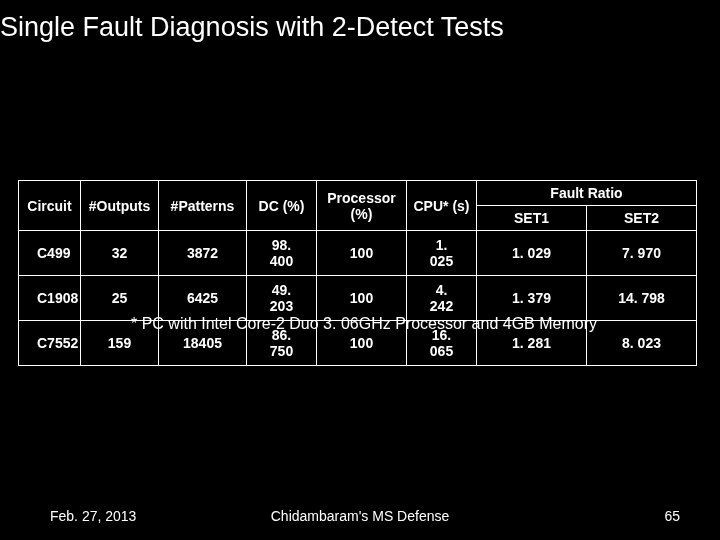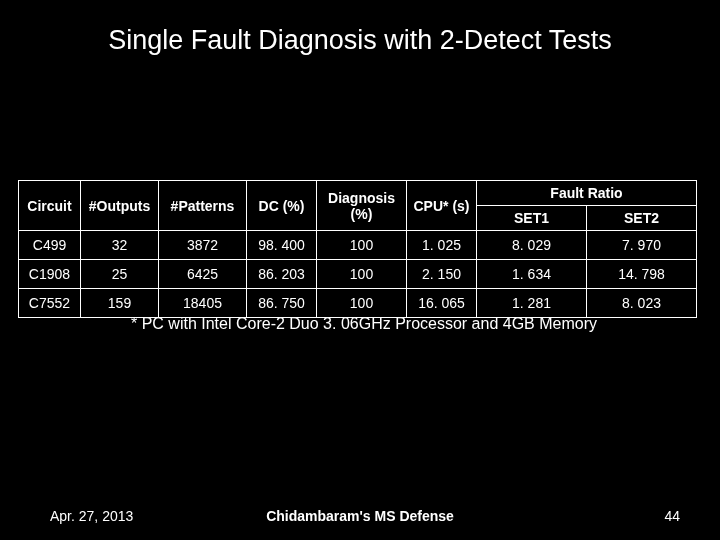--- a/index.html
+++ b/index.html
@@ -13,24 +13,23 @@
     overflow: hidden;
   }
   .slide {
     width: 720px;
     height: 540px;
     position: relative;
     box-sizing: border-box;
   }
   .title {
     position: absolute;
-    top: 25px;
+    top: 12px;
     left: 0;
     width: 720px;
-    text-align: center;
     font-size: 27px;
     color: #ffffff;
     font-weight: normal;
   }
   .table-wrap {
     position: absolute;
     top: 180px;
     left: 18px;
     width: 624px;
   }
@@ -44,22 +43,22 @@
     border: 1px solid #ffffff;
     font-size: 14px;
     color: #ffffff;
     text-align: center;
     vertical-align: middle;
     padding: 4px 2px;
     font-weight: bold;
     background: #000000;
   }
   td {
-    font-weight: normal;
-    padding: 6px 2px;
+    font-weight: bold;
+    padding: 6px 18px;
   }
   .col-circuit { width: 62px; }
   .col-outputs { width: 78px; }
   .col-patterns { width: 88px; }
   .col-dc { width: 70px; }
   .col-diag { width: 90px; }
   .col-cpu { width: 70px; }
   .col-set { width: 110px; }
   .footnote {
     position: absolute;
@@ -82,21 +81,20 @@
     position: absolute;
     left: 50px;
     bottom: 0;
   }
   .footer-center {
     position: absolute;
     left: 0;
     width: 720px;
     text-align: center;
     bottom: 0;
-    font-weight: bold;
   }
   .footer-right {
     position: absolute;
     right: 40px;
     bottom: 0;
   }
 </style>
 </head>
 <body>
 
@@ -115,65 +113,65 @@
           <col class="col-cpu">
         <col class="col-set">
           <col class="col-set">
       </colgroup>
       <thead>
         <tr>
           <th rowspan="2">Circuit</th>
           <th rowspan="2">#Outputs</th>
           <th rowspan="2">#Patterns</th>
           <th rowspan="2">DC (%)</th>
-          <th rowspan="2">Diagnosis (%)</th>
+          <th rowspan="2">Processor (%)</th>
           <th rowspan="2">CPU* (s)</th>
           <th colspan="2">Fault Ratio</th>
         </tr>
         <tr>
           <th>SET1</th>
           <th>SET2</th>
         </tr>
       </thead>
       <tbody>
         <tr>
           <td>C499</td>
           <td>32</td>
           <td>3872</td>
           <td>98. 400</td>
           <td>100</td>
           <td>1. 025</td>
-          <td>8. 029</td>
+          <td>1. 029</td>
           <td>7. 970</td>
         </tr>
         <tr>
           <td>C1908</td>
           <td>25</td>
           <td>6425</td>
-          <td>86. 203</td>
+          <td>49. 203</td>
           <td>100</td>
-          <td>2. 150</td>
-          <td>1. 634</td>
+          <td>4. 242</td>
+          <td>1. 379</td>
           <td>14. 798</td>
         </tr>
         <tr>
           <td>C7552</td>
           <td>159</td>
           <td>18405</td>
           <td>86. 750</td>
           <td>100</td>
           <td>16. 065</td>
           <td>1. 281</td>
           <td>8. 023</td>
         </tr>
       </tbody>
     </table>
   </div>
 
   <div class="footnote">* PC with Intel Core-2 Duo 3. 06GHz Processor and 4GB Memory</div>
 
   <div class="footer">
-    <span class="footer-left">Apr. 27, 2013</span>
+    <span class="footer-left">Feb. 27, 2013</span>
     <span class="footer-center">Chidambaram's MS Defense</span>
-    <span class="footer-right">44</span>
+    <span class="footer-right">65</span>
   </div>
 
 </div>
 
 </body></html>

